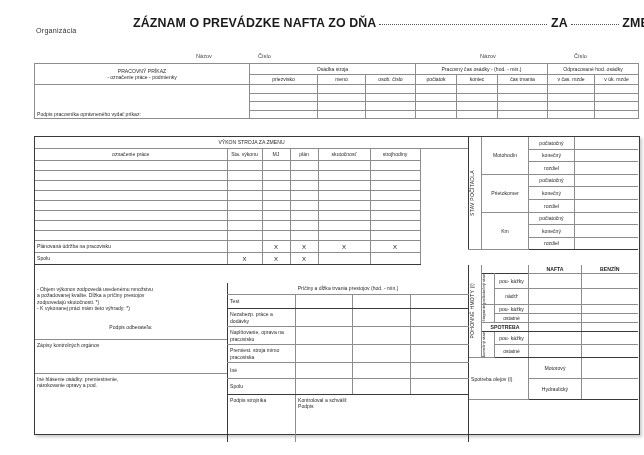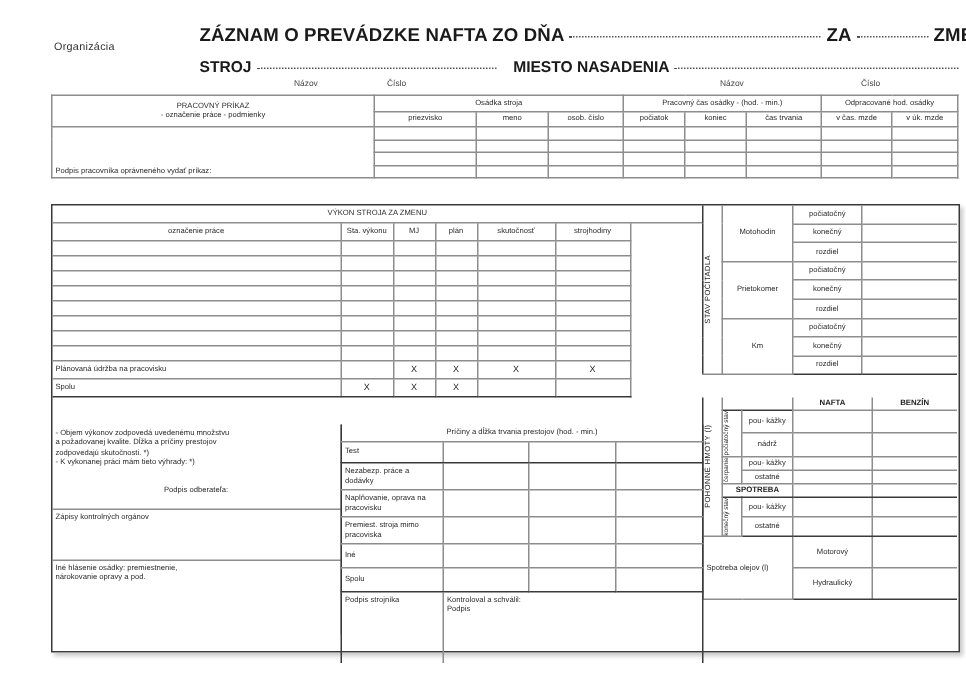--- a/index.html
+++ b/index.html
@@ -64,27 +64,20 @@
     <div class="org">Organizácia</div>
 
     <div class="title">
       <span>ZÁZNAM O PREVÁDZKE NAFTA ZO DŇA</span>
       <span class="dotline" style="width:168px"></span>
       <span>ZA</span>
       <span class="dotline" style="width:48px"></span>
       <span>ZMENU</span>
     </div>
 
-    <div class="row2">
-      <span>STROJ</span>
-      <span class="dotline" style="width:160px"></span>
-      &nbsp;&nbsp;
-      <span>MIESTO NASADENIA</span>
-      <span class="dotline" style="width:190px"></span>
-    </div>
 
     <div class="cap" style="left:196px;top:53px">Názov</div>
     <div class="cap" style="left:258px;top:53px">Číslo</div>
     <div class="cap" style="left:480px;top:53px">Názov</div>
     <div class="cap" style="left:574px;top:53px">Číslo</div>
   </div>
 
   <table class="tbl-order t-outer">
     <colgroup>
       <col style="width:215px">

